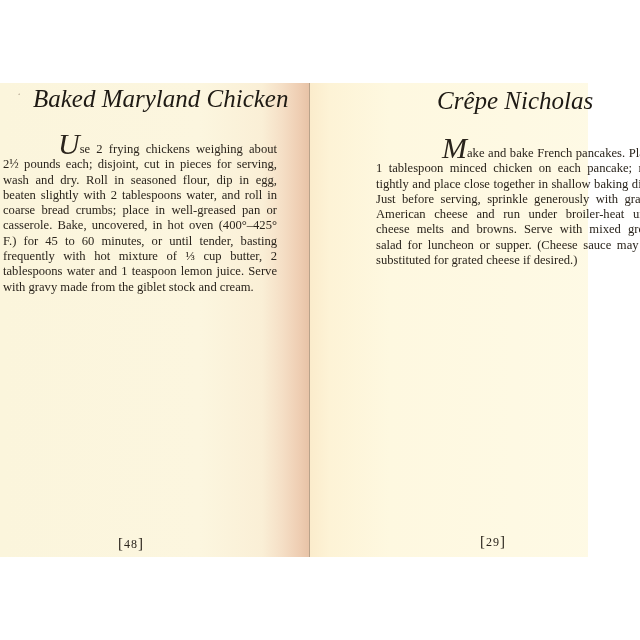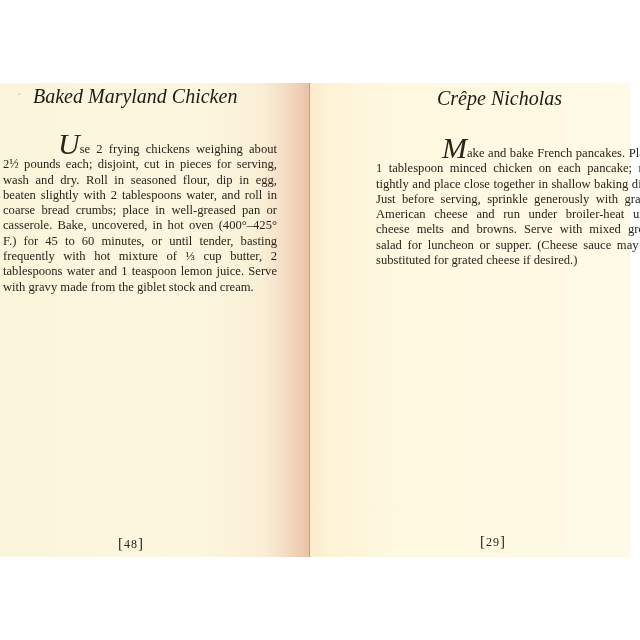--- a/index.html
+++ b/index.html
@@ -39,32 +39,32 @@
     .spine {
       position: absolute;
       left: 309px;
       top: 0;
       width: 1px;
       height: 474px;
       background: #b8a28a;
     }
     .page-right {
       left: 310px;
-      width: 320px;
+      width: 278px;
       background: linear-gradient(to right,
         #fbeccc 0px,
         #fdf3d6 20px,
         #fef8e0 80px,
         #fefae6 330px);
       padding-left: 24px;
     }
     .title {
       position: absolute;
       font-style: italic;
-      font-size: 20px;
+      font-size: 25px;
       letter-spacing: 0px;
       white-space: nowrap;
       color: #1e1a14;
     }
     .page-left .title { left: 33px; top: 2px; }
     .page-right .title { left: 127px; top: 4px; }
     .tick {
       position: absolute;
       left: 18px;
       top: 9px;

